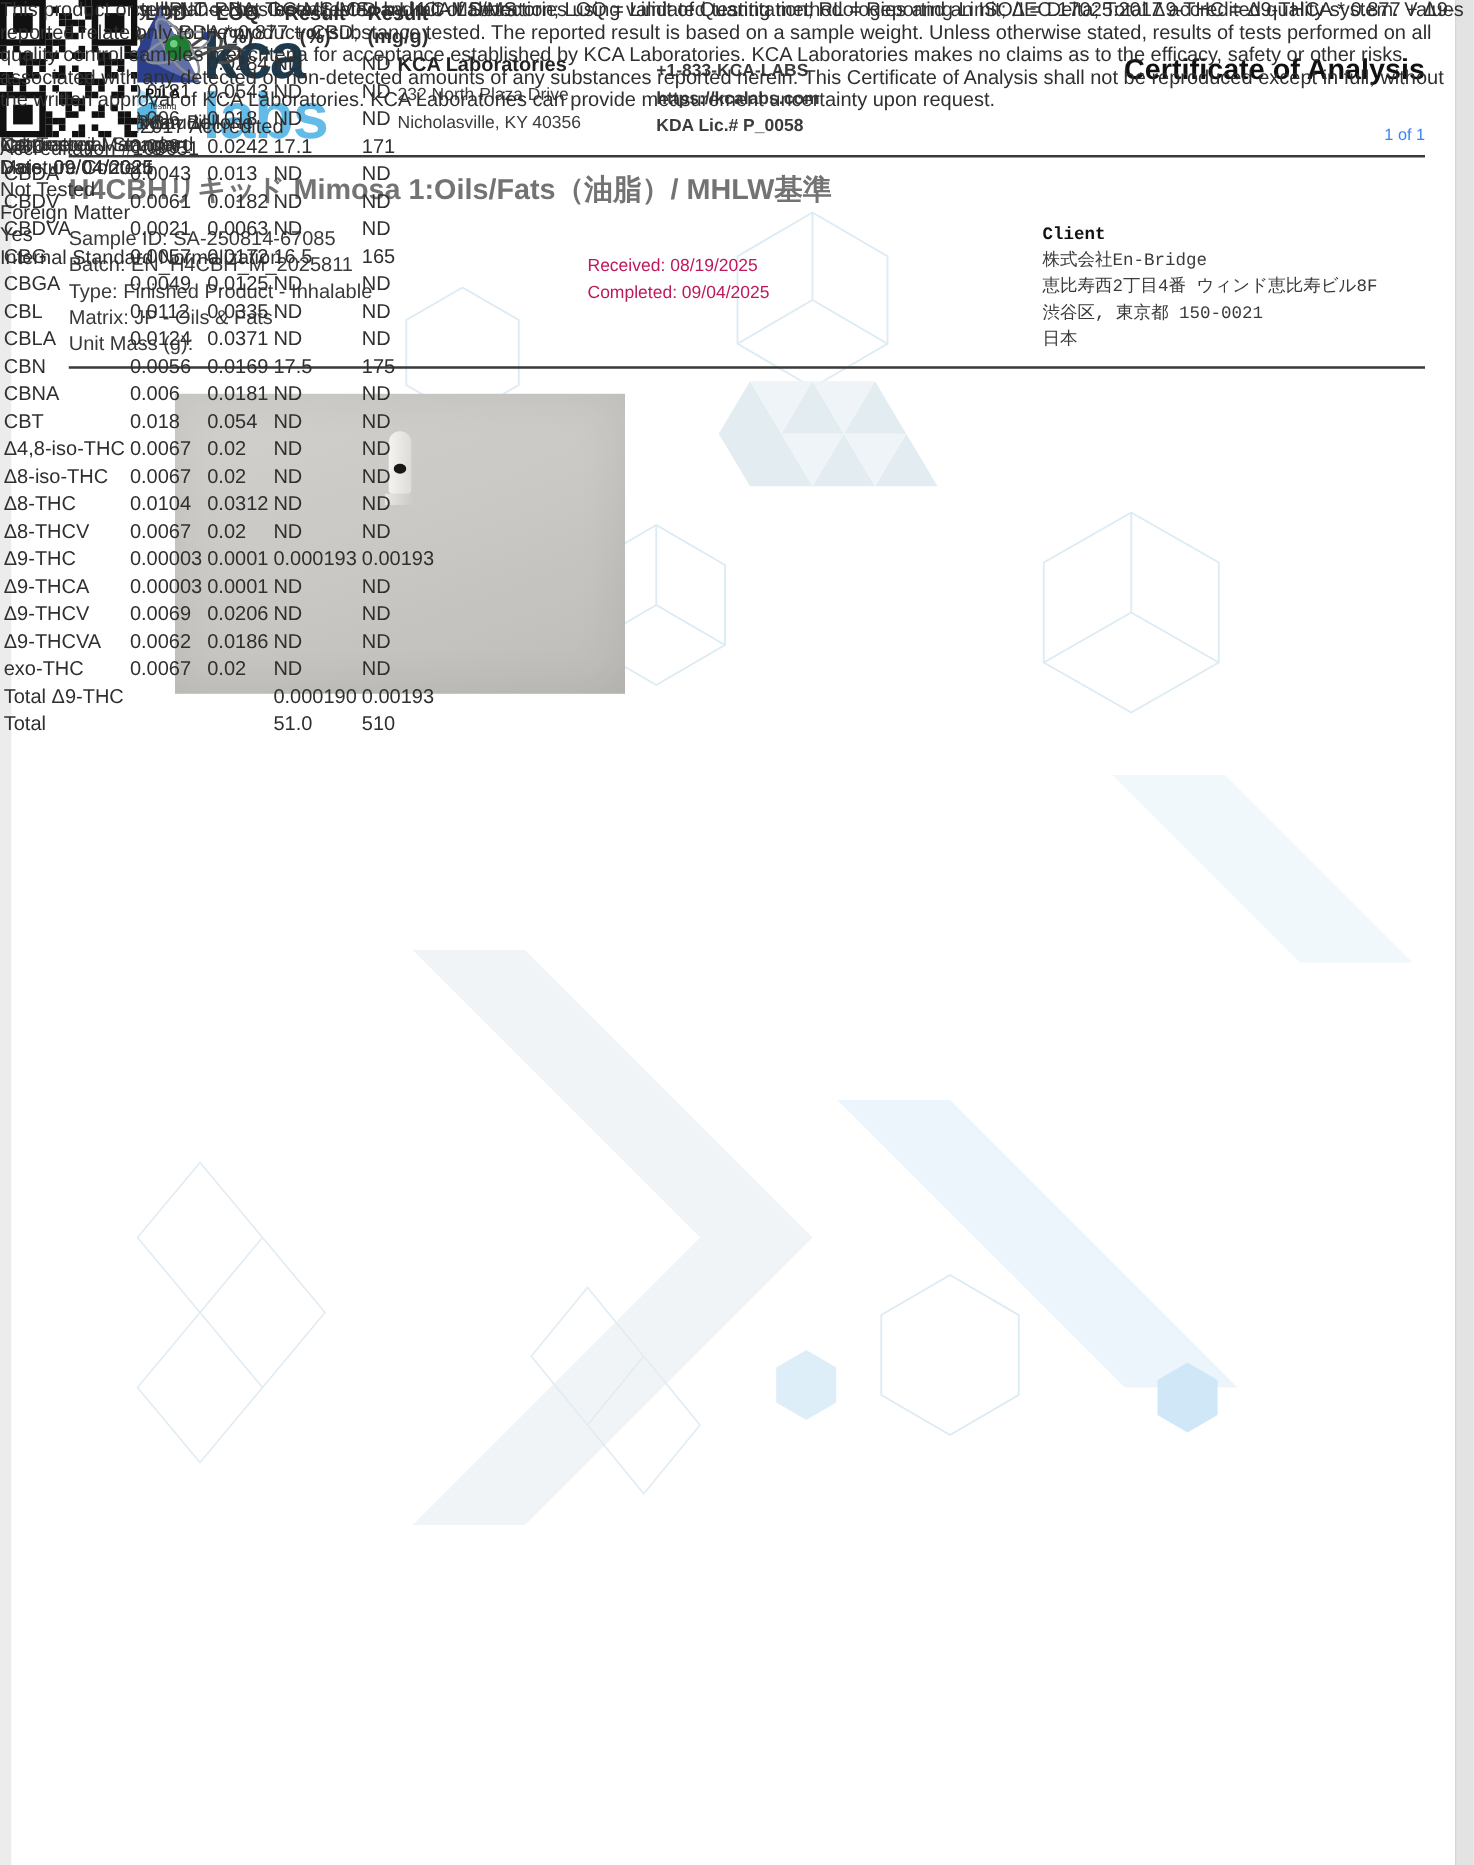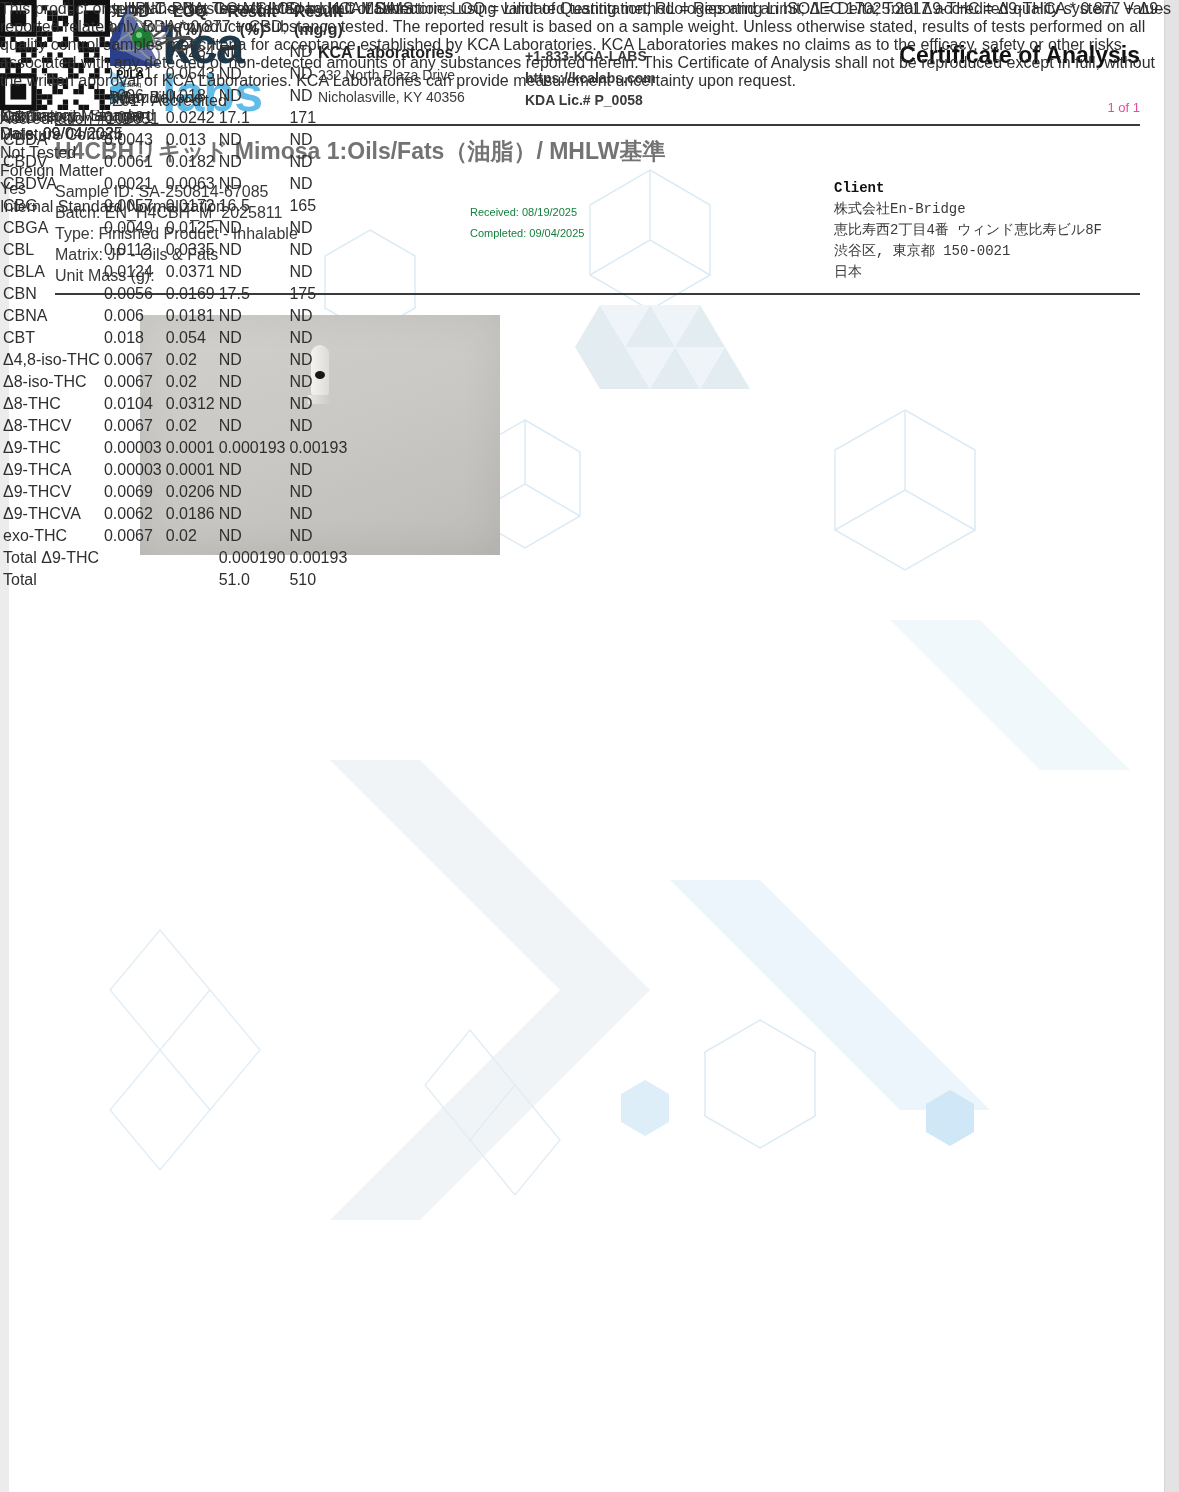--- a/index.html
+++ b/index.html
@@ -17,26 +17,26 @@
   .content{z-index:1;}
   
   .logo-wrap{left:36px;top:22px;display:flex;align-items:flex-start;}
   .logo-text{margin-left:14px;line-height:0.92;}
   .logo-kca{font-size:52px;font-weight:bold;color:#1d3a4e;letter-spacing:-2px;}
   .logo-labs{font-size:52px;font-weight:bold;color:#63bce8;letter-spacing:-1px;}
   .lab-block{left:318px;top:42px;font-size:14px;line-height:22px;color:#3b3b3b;}
   .lab-name{font-size:16px;font-weight:bold;color:#222;}
   .contact-block{left:525px;top:45px;font-size:14px;line-height:22px;color:#3b3b3b;font-weight:bold;}
   .coa-title{left:740px;top:42px;width:400px;text-align:right;font-size:23px;font-weight:bold;color:#111;}
-  .page-count{left:940px;top:100px;width:200px;text-align:right;font-size:13px;color:#ec4899;}
+  .page-count{left:940px;top:100px;width:200px;text-align:right;font-size:13px;color:#3b82f6;}
   .hr1{left:55px;top:124px;width:1085px;border-top:2px solid #3a3a3a;}
   .sample-title{left:55px;top:136px;width:1090px;font-size:23px;font-weight:bold;color:#737373;}
   
   .sample-fields{left:55px;top:181px;font-size:16px;line-height:21px;color:#3a3a3a;}
-  .dates-block{left:470px;top:202px;font-size:11px;line-height:21px;color:#15803d;}
+  .dates-block{left:470px;top:202px;font-size:14px;line-height:21px;color:#be185d;}
   .client-block{left:834px;top:178px;font-size:14px;line-height:21px;color:#3a3a3a;font-family:Liberation Mono, monospace;}
   .client-label{font-weight:bold;color:#111;}
   .hr2{left:55px;top:293px;width:1085px;border-top:2px solid #3a3a3a;}
   
   .photo{left:140px;top:315px;width:360px;height:240px;background:linear-gradient(160deg,#d2d1cd 0%,#c8c7c3 55%,#bdbcb8 100%);box-shadow:inset 0 0 40px rgba(0,0,0,0.08);}
   .cart{position:absolute;left:168px;top:30px;width:24px;}
   .cart .mouth{width:18px;height:50px;margin-left:3px;background:linear-gradient(90deg,#f4f3f1,#dddcd8);border-radius:9px 9px 3px 3px;position:relative;}
   .cart .hole{position:absolute;left:4px;top:26px;width:10px;height:8px;background:#171717;border-radius:50%;}
   .cart .collar{width:24px;height:9px;background:linear-gradient(90deg,#e8e7e4,#c9c8c4);}
   .cart .gold{width:24px;height:42px;background:linear-gradient(90deg,#e3c univ;}

